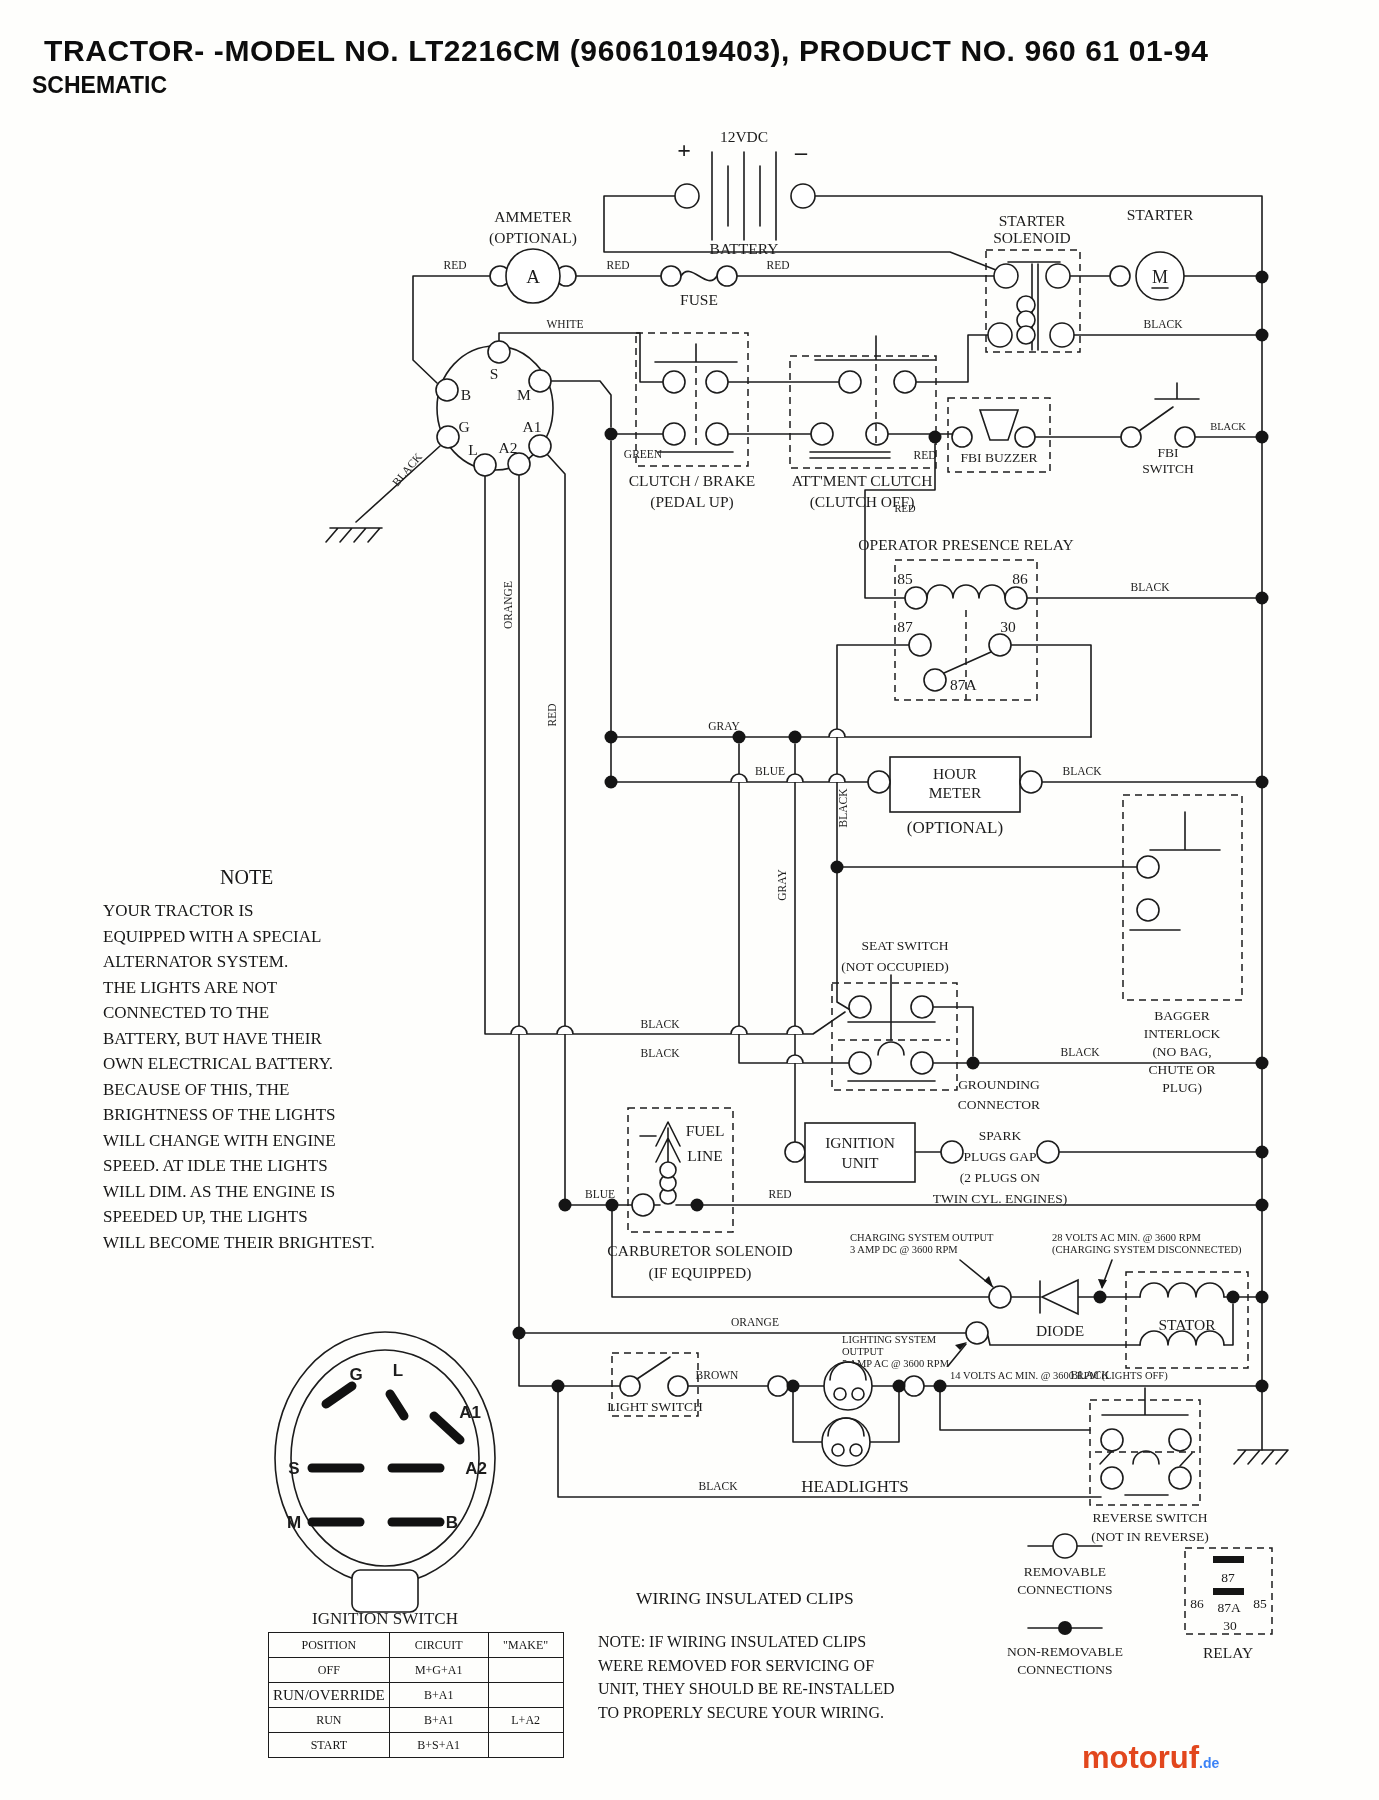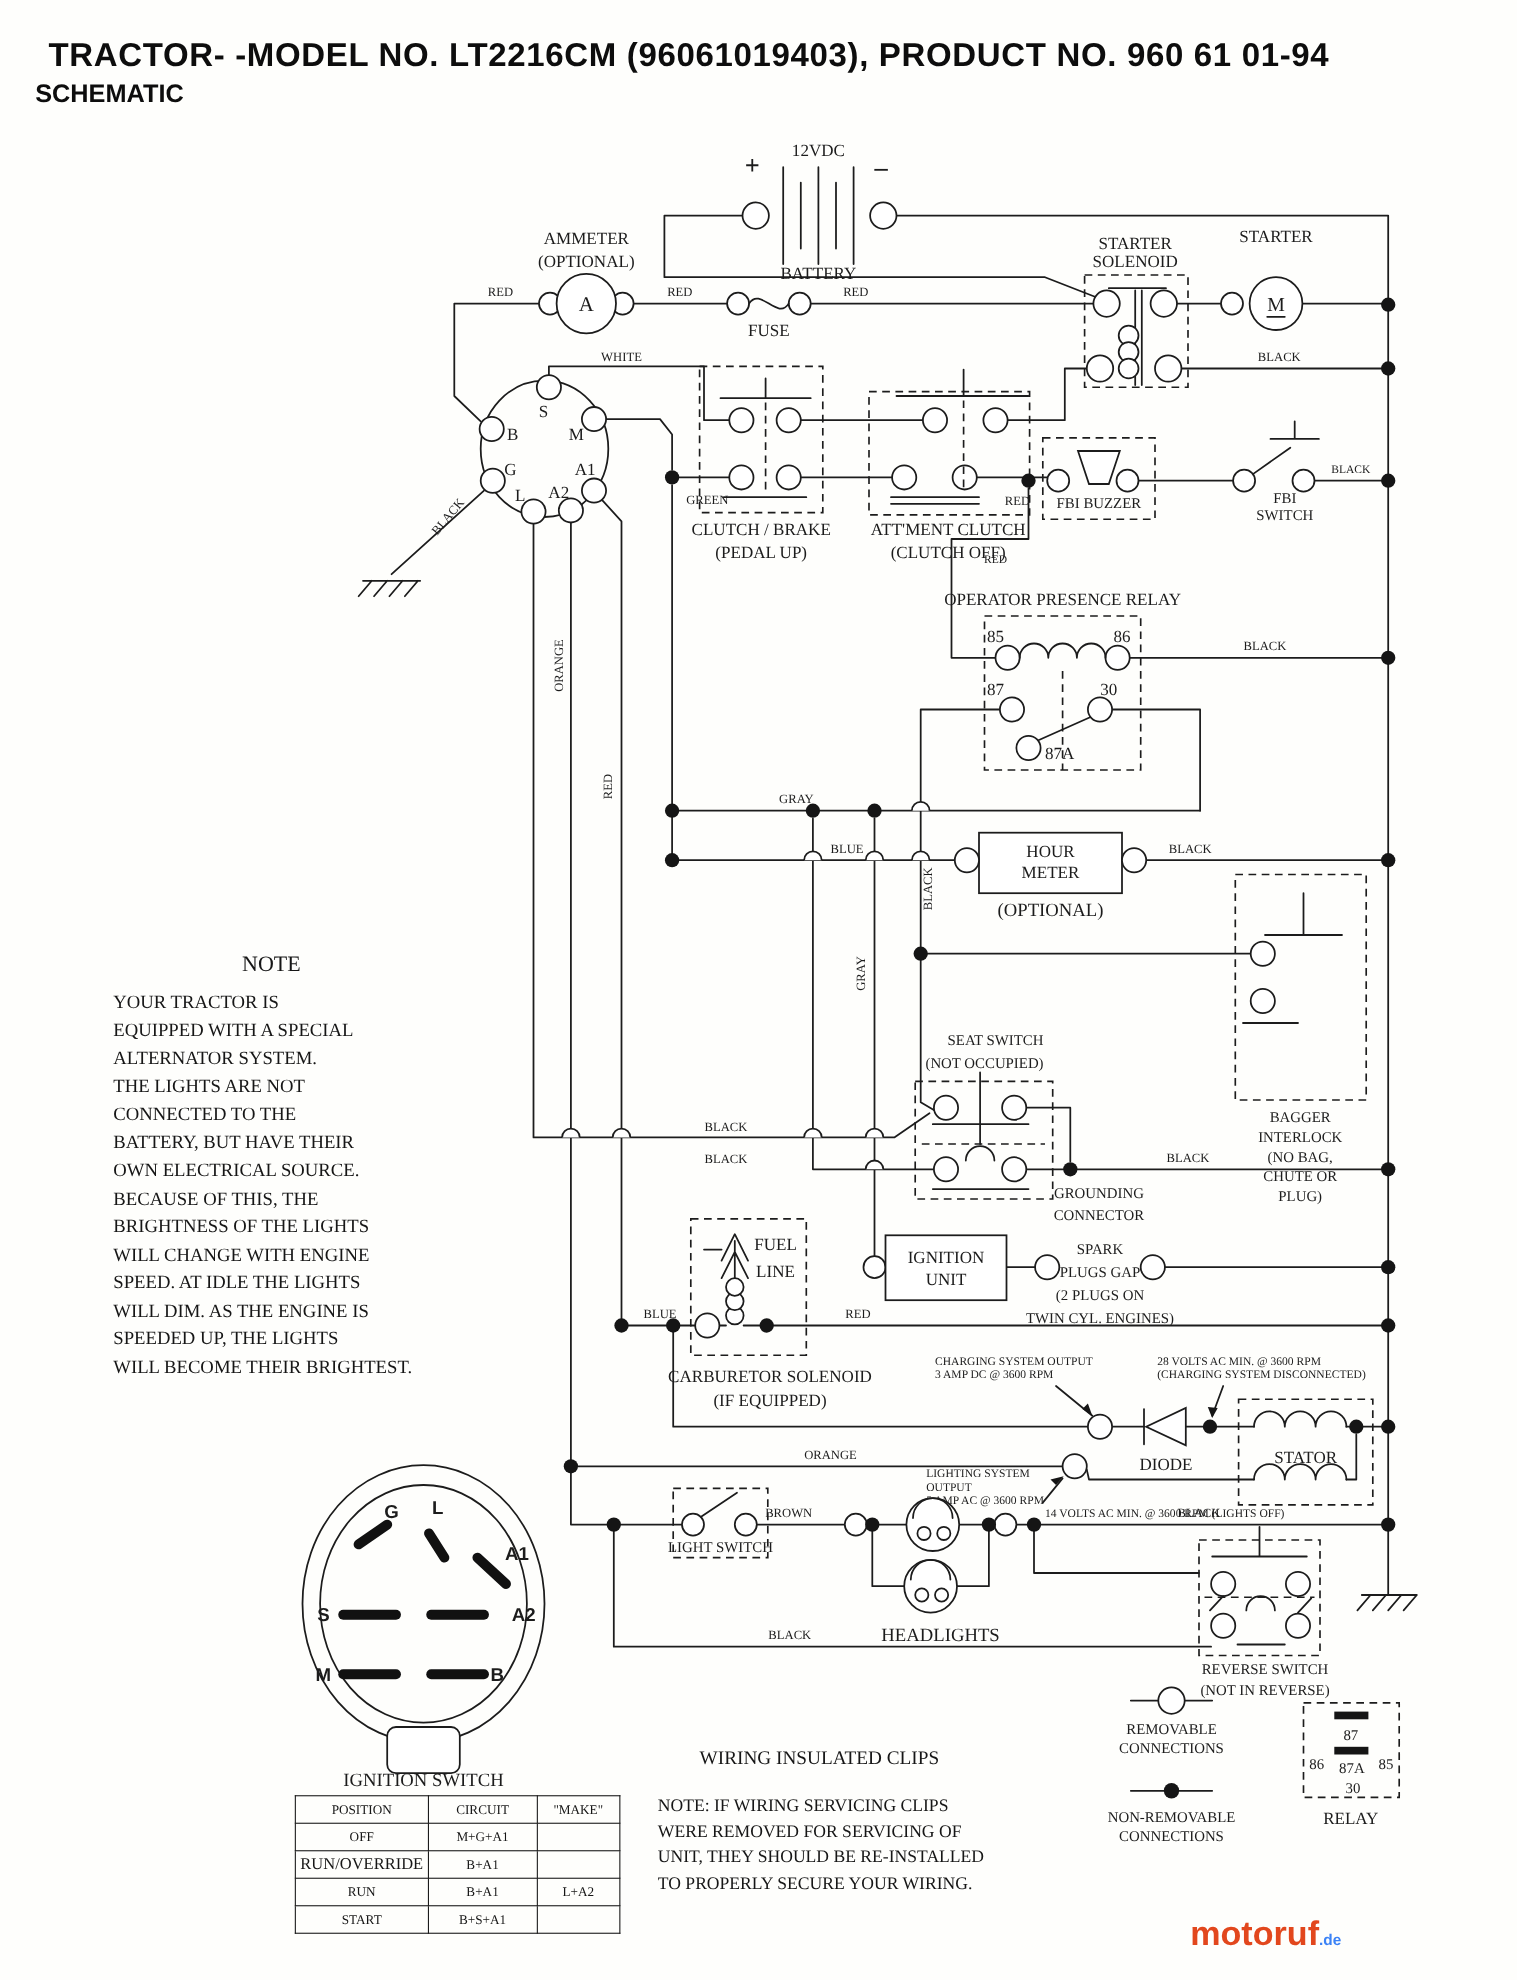--- a/index.html
+++ b/index.html
@@ -490,33 +490,33 @@
 </svg>
 
 <div id="note-head" class="abs">NOTE</div>
 <div class="abs note-block">
   <div>YOUR TRACTOR IS</div>
   <div>EQUIPPED WITH A SPECIAL</div>
   <div>ALTERNATOR SYSTEM.</div>
   <div>THE LIGHTS ARE NOT</div>
   <div>CONNECTED TO THE</div>
   <div>BATTERY, BUT HAVE THEIR</div>
-  <div>OWN ELECTRICAL SOURCE.</div>
+  <div>OWN ELECTRICAL BATTERY.</div>
   <div>BECAUSE OF THIS, THE</div>
   <div>BRIGHTNESS OF THE LIGHTS</div>
   <div>WILL CHANGE WITH ENGINE</div>
   <div>SPEED.  AT IDLE THE LIGHTS</div>
   <div>WILL DIM.  AS THE ENGINE IS</div>
   <div>SPEEDED UP, THE LIGHTS</div>
   <div>WILL BECOME THEIR BRIGHTEST.</div>
 </div>
 
 <div id="clips-head" class="abs">WIRING INSULATED CLIPS</div>
 <div class="abs clips-block">
-  <div>NOTE:  IF WIRING SERVICING CLIPS</div>
+  <div>NOTE:  IF WIRING INSULATED CLIPS</div>
   <div>WERE REMOVED FOR SERVICING OF</div>
   <div> UNIT, THEY SHOULD BE RE-INSTALLED</div>
   <div>TO PROPERLY SECURE YOUR WIRING.</div>
 </div>
 
 <table id="igntable" class="abs">
   <tbody>
       <tr>
     <td class="c1">POSITION</td>
     <td class="c2">CIRCUIT</td>

